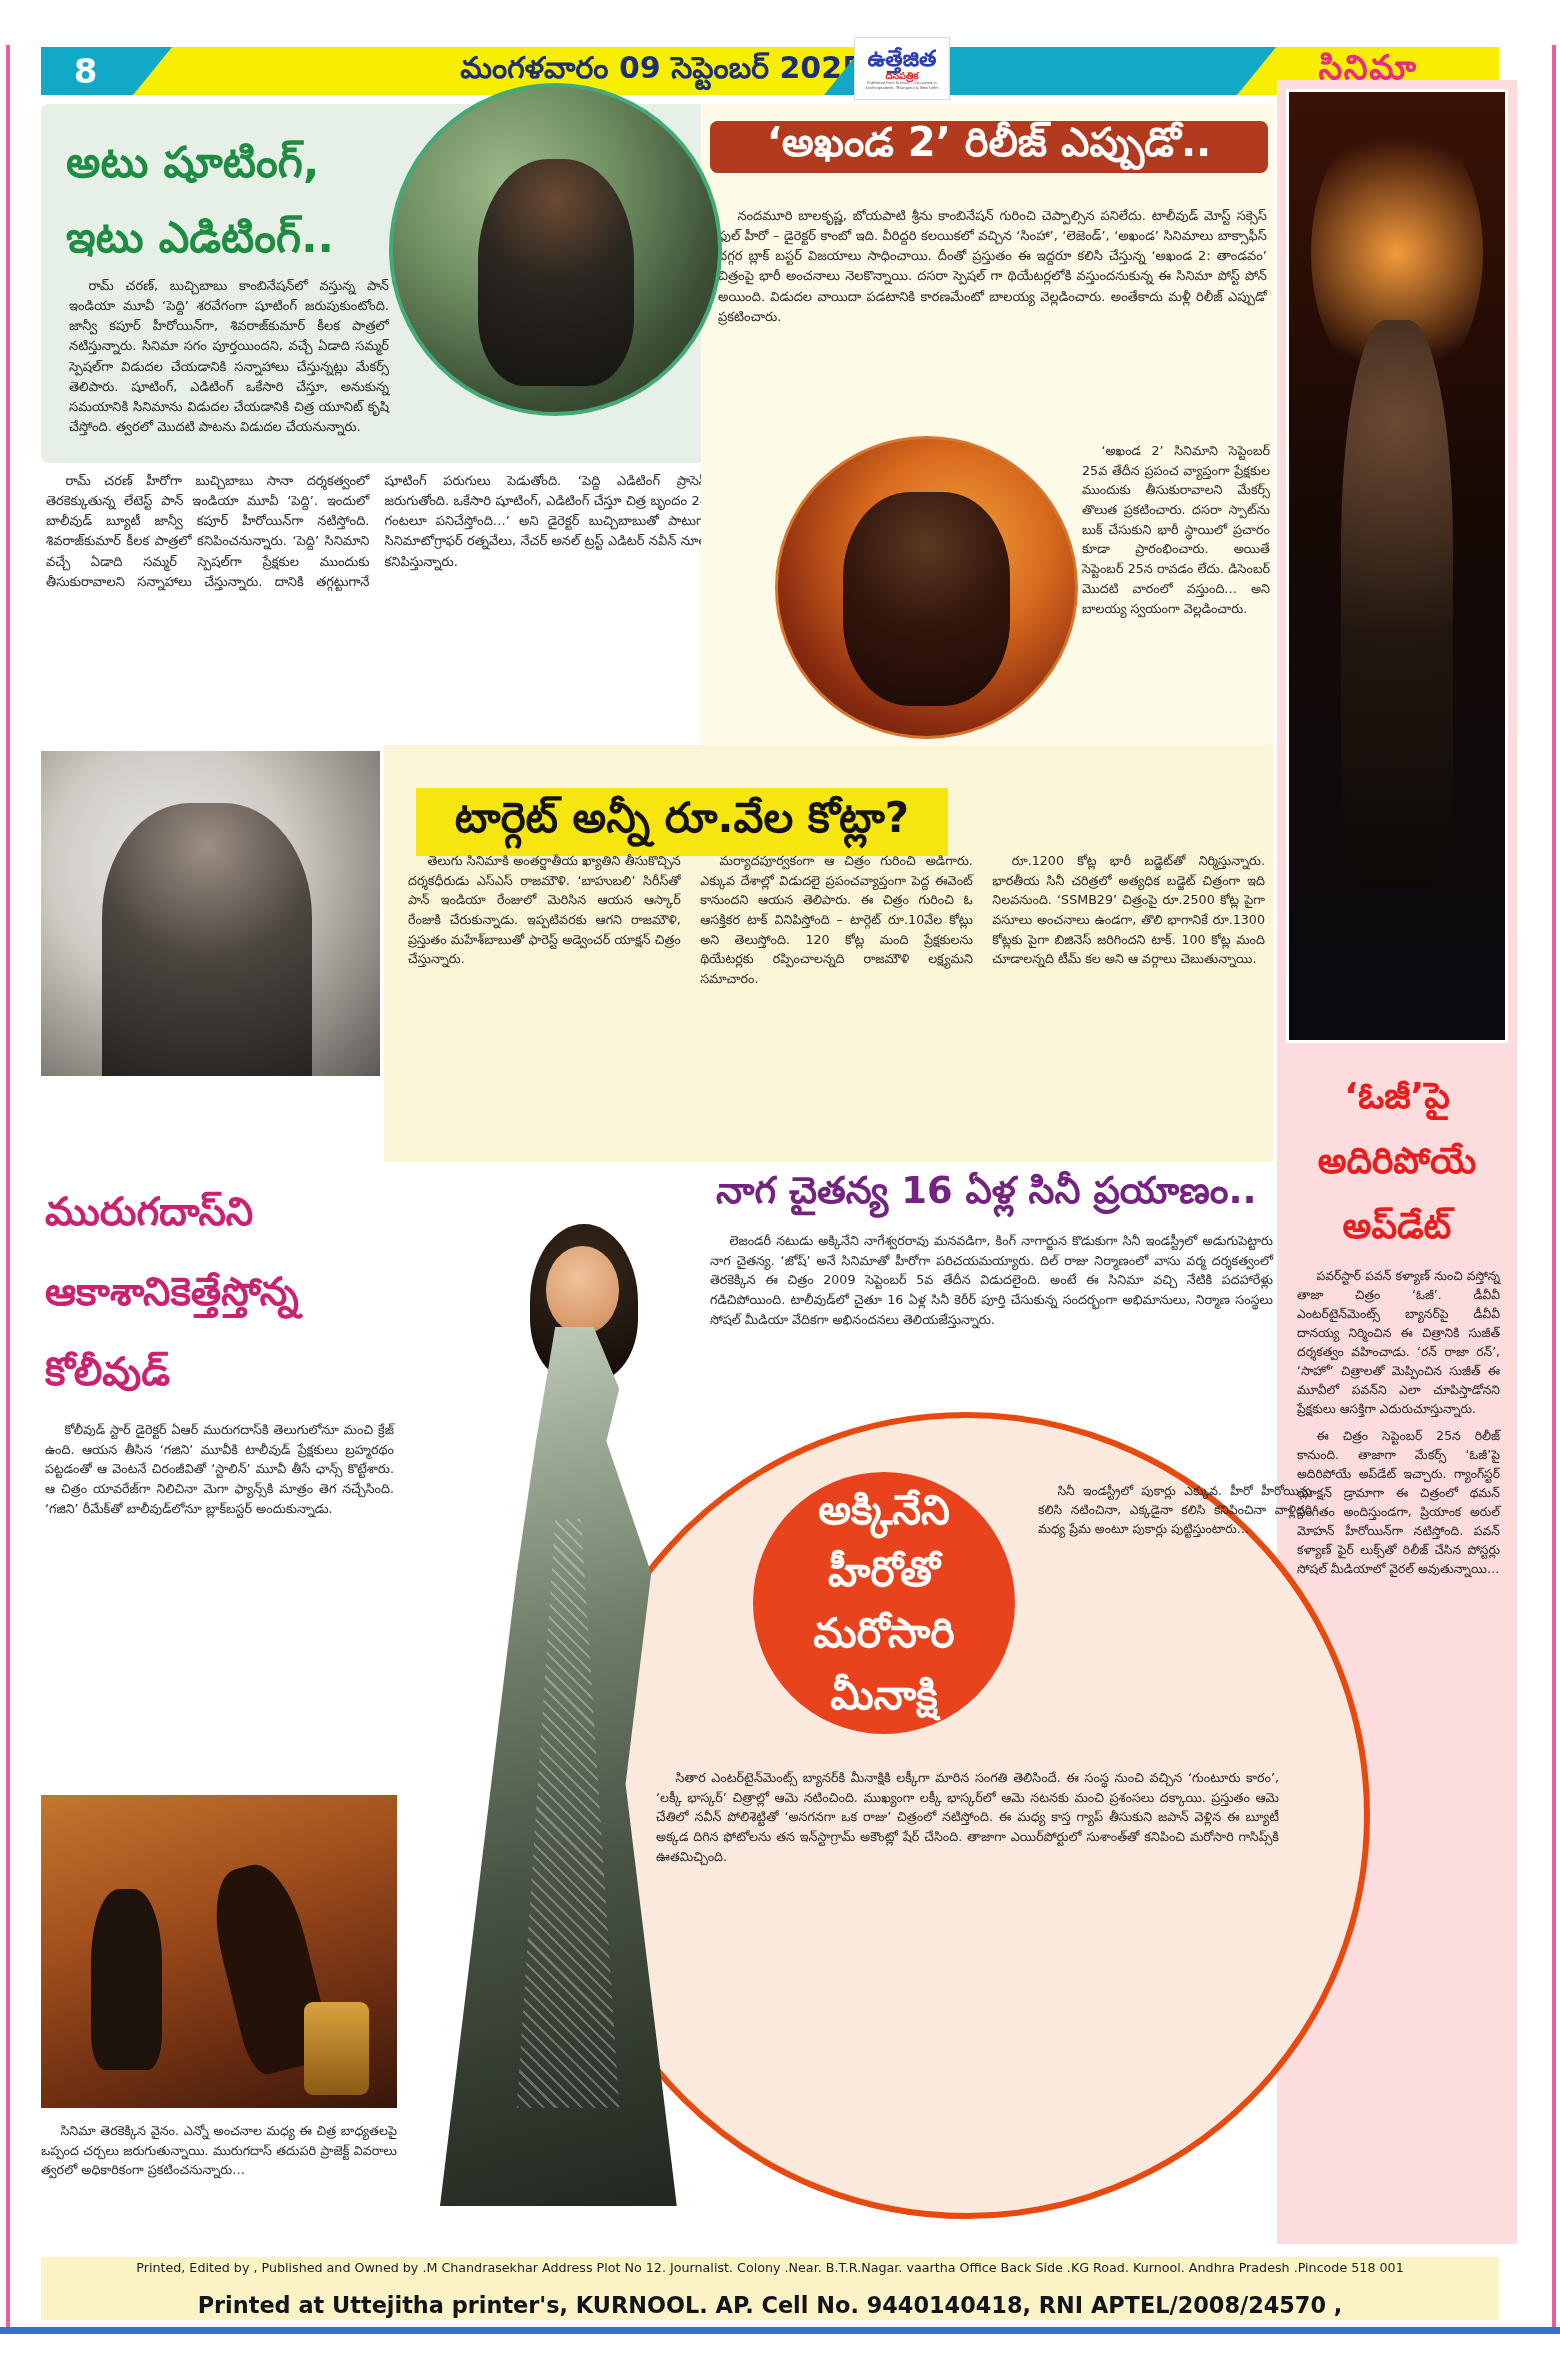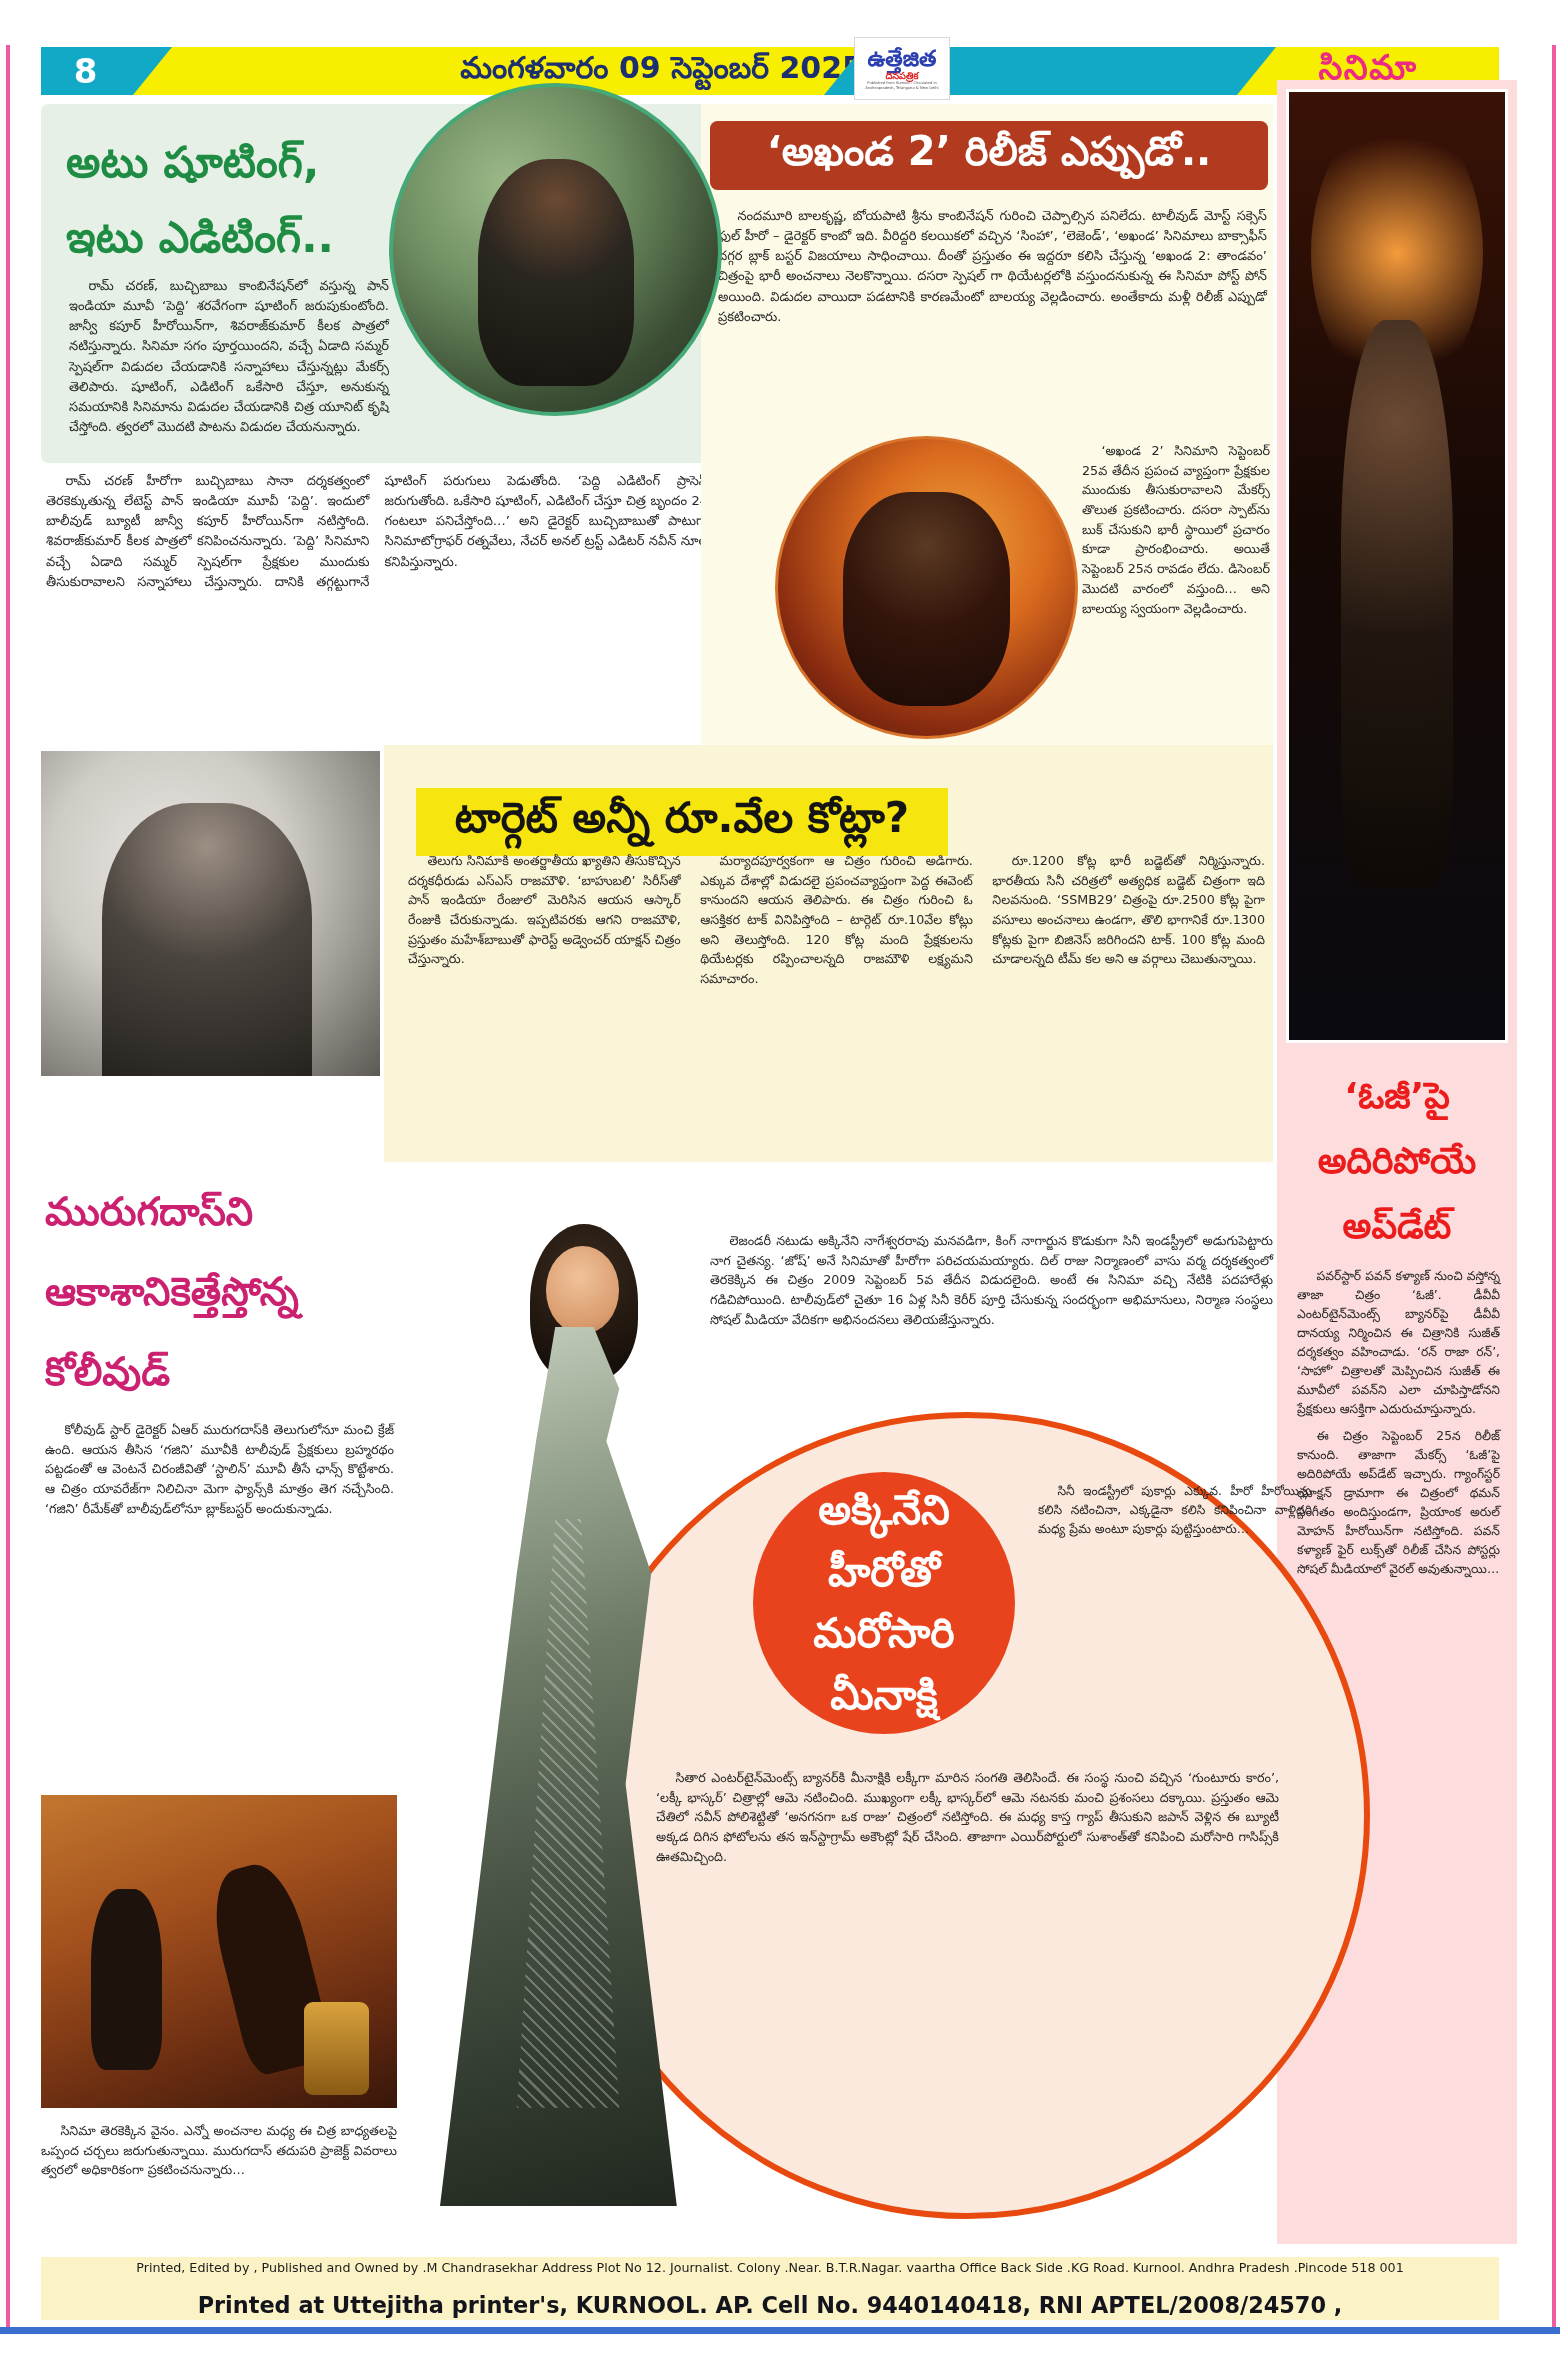--- a/index.html
+++ b/index.html
@@ -39,21 +39,21 @@
   .shoot-cols{left:46px;top:471px;width:662px;height:277px;font-size:13px;
               column-count:2;column-gap:15px;}
   .ram-circle{left:389px;top:83px;width:325px;height:325px;border-radius:50%;
               border:4.5px solid #44a877;z-index:5;
               background:radial-gradient(circle at 35% 30%,#9db98a 0%,#6f8f62 35%,#3c4f35 70%,#22301f 100%);}
   .ram-circle .fig{position:absolute;left:26%;top:22%;width:48%;height:70%;border-radius:45% 45% 30% 30%;
               background:radial-gradient(circle at 50% 18%,#6b4a33 0%,#2a2620 40%,#171510 100%);}
 
   
   .akhanda-block{left:701px;top:104px;width:572px;height:641px;background:#fdfbe8;}
-  .akhanda-banner{left:710px;top:121px;width:558px;height:69px;background:#b23a1e;border-radius:7.5px;
+  .akhanda-banner{left:710px;top:121px;width:558px;height:52px;background:#b23a1e;border-radius:7.5px;
                   display:flex;align-items:center;justify-content:center;}
   .akhanda-banner span{color:#ffffff;font-size:40px;font-weight:bold;}
   .akhanda-lead{left:718px;top:206px;width:549px;font-size:13px;}
   .bala-circle{left:775px;top:436px;width:297px;height:297px;border-radius:50%;z-index:4;
                border:3.7px solid #d9742c;
                background:radial-gradient(circle at 60% 35%,#f0a23c 0%,#d96a1e 35%,#8a2c10 70%,#3c120a 100%);}
   .bala-circle .fig{position:absolute;left:22%;top:18%;width:56%;height:72%;border-radius:40%;
                background:radial-gradient(circle at 50% 25%,#5a3categ 0%,#33150c 45%,#1c0b06 100%);
                background:radial-gradient(circle at 50% 25%,#5a3a22 0%,#33150c 45%,#1c0b06 100%);}
   .akhanda-side{left:1082px;top:441px;width:188px;height:298px;font-size:12.7px;}
@@ -199,20 +199,21 @@
   </div>
   <div class="abs action-photo">
     <div class="fig1"></div>
     <div class="fig2"></div>
     <div class="barrel"></div>
   </div>
   <div class="abs kolly-tail telugu">
     <p>సినిమా తెరకెక్కిన వైనం. ఎన్నో అంచనాల మధ్య ఈ చిత్ర బాధ్యతలపై ఒప్పంద చర్చలు జరుగుతున్నాయి. మురుగదాస్ తదుపరి ప్రాజెక్ట్ వివరాలు త్వరలో అధికారికంగా ప్రకటించనున్నారు…</p>
   </div>
 
+  <div class="abs naga-headline">నాగ చైతన్య 16 ఏళ్ల సినీ ప్రయాణం..</div>
   <div class="abs naga-lead telugu">
     <p>లెజండరీ నటుడు అక్కినేని నాగేశ్వరరావు మనవడిగా, కింగ్ నాగార్జున కొడుకుగా సినీ ఇండస్ట్రీలో అడుగుపెట్టారు నాగ చైతన్య. ‘జోష్’ అనే సినిమాతో హీరోగా పరిచయమయ్యారు. దిల్ రాజు నిర్మాణంలో వాసు వర్మ దర్శకత్వంలో తెరకెక్కిన ఈ చిత్రం 2009 సెప్టెంబర్ 5వ తేదీన విడుదలైంది. అంటే ఈ సినిమా వచ్చి నేటికి పదహారేళ్లు గడిచిపోయింది. టాలీవుడ్‌లో చైతూ 16 ఏళ్ల సినీ కెరీర్ పూర్తి చేసుకున్న సందర్భంగా అభిమానులు, నిర్మాణ సంస్థలు సోషల్ మీడియా వేదికగా అభినందనలు తెలియజేస్తున్నారు.</p>
   </div>
 
   <div class="abs peach-circle"></div>
   <div class="abs orange-circle">
     <span>అక్కినేని
 హీరోతో
 మరోసారి
 మీనాక్షి</span>

